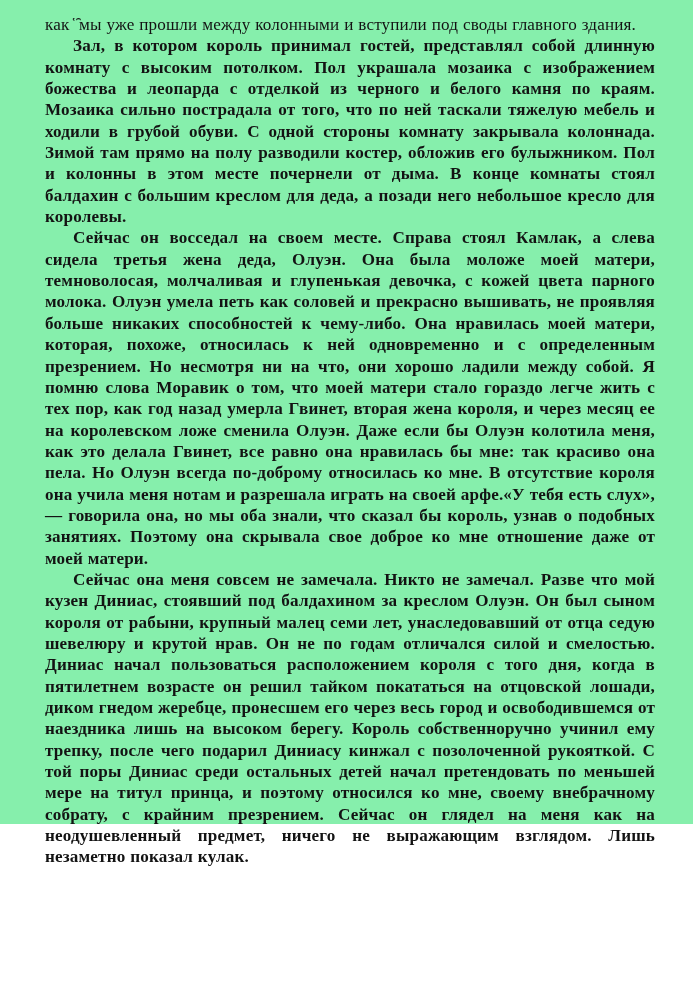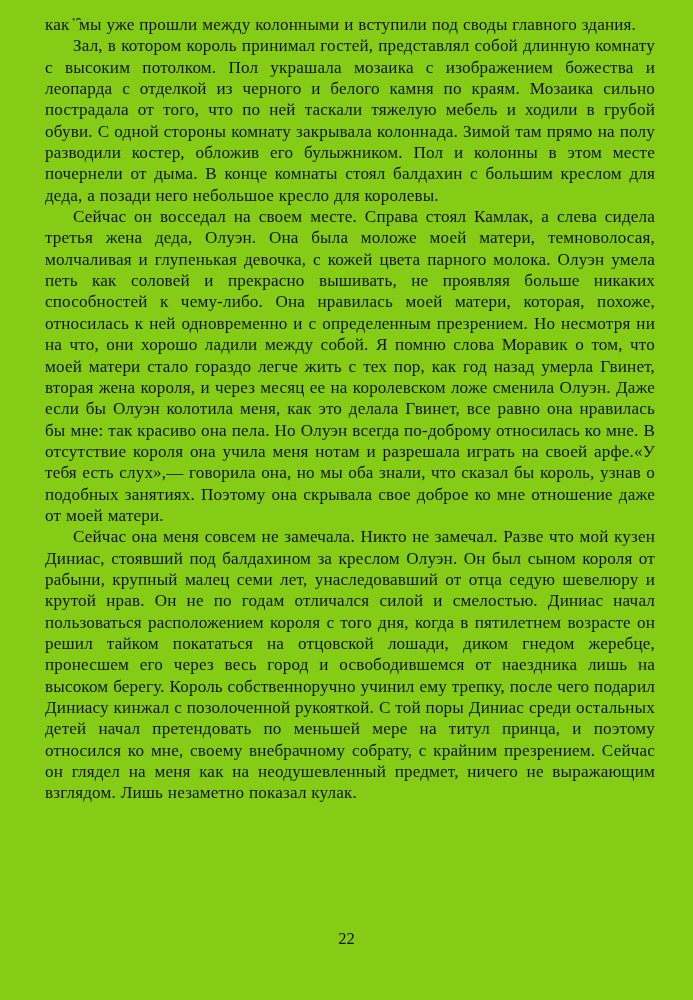--- a/index.html
+++ b/index.html
@@ -16,22 +16,22 @@
     font-family: "Liberation Serif", "DejaVu Serif", serif;
     color: #141414;
     -webkit-font-smoothing: none;
   }
 
   #page {
     position: absolute;
     left: 0;
     top: 0;
     width: 693px;
-    height: 1000px;
-    background: #84cc16;
+    height: 824px;
+    background: #86efac;
   }
 
   #text-column {
     position: absolute;
     left: 45px;
     top: 14px;
     width: 610px;
   }
 
   .para {
@@ -43,20 +43,21 @@
     letter-spacing: 0.01em;
     word-spacing: 0.02em;
     font-weight: 400;
     color: #131313;
     text-indent: 0;
     hyphens: none;
   }
 
   .para.indent {
     text-indent: 28px;
+    font-weight: bold;
   }
 
   
   .para::after {
     content: "";
     display: inline-block;
     width: 100%;
   }
   .para.no-stretch::after {
     content: none;
@@ -86,15 +87,14 @@
 
     <p class="para indent no-stretch">Зал, в котором король принимал гостей, представлял собой длинную комнату с высоким потолком. Пол украшала мозаика с изображением божества и леопарда с отделкой из черного и белого камня по краям. Мозаика сильно пострадала от того, что по ней таскали тяжелую мебель и ходили в грубой обуви. С одной стороны комнату закрывала колоннада. Зимой там прямо на полу разводили костер, обложив его булыжником. Пол и колонны в этом месте почернели от дыма. В конце комнаты стоял балдахин с большим креслом для деда, а позади него небольшое кресло для королевы.</p>
 
     <p class="para indent no-stretch">Сейчас он восседал на своем месте. Справа стоял Камлак, а слева сидела третья жена деда, Олуэн. Она была моложе моей матери, темноволосая, молчаливая и глупенькая девочка, с кожей цвета парного молока. Олуэн умела петь как соловей и прекрасно вышивать, не проявляя больше никаких способностей к чему-либо. Она нравилась моей матери, которая, похоже, относилась к ней одновременно и с определенным презрением. Но несмотря ни на что, они хорошо ладили между собой. Я помню слова Моравик о том, что моей матери стало гораздо легче жить с тех пор, как год назад умерла Гвинет, вторая жена короля, и через месяц ее на королевском ложе сменила Олуэн. Даже если бы Олуэн колотила меня, как это делала Гвинет, все равно она нравилась бы мне: так красиво она пела. Но Олуэн всегда по-доброму относилась ко мне. В отсутствие короля она учила меня нотам и разрешала играть на своей арфе.«У тебя есть слух»,— говорила она, но мы оба знали, что сказал бы король, узнав о подобных занятиях. Поэтому она скрывала свое доброе ко мне отношение даже от моей матери.</p>
 
     <p class="para indent no-stretch">Сейчас она меня совсем не замечала. Никто не замечал. Разве что мой кузен Диниас, стоявший под балдахином за креслом Олуэн. Он был сыном короля от рабыни, крупный малец семи лет, унаследовавший от отца седую шевелюру и крутой нрав. Он не по годам отличался силой и смелостью. Диниас начал пользоваться расположением короля с того дня, когда в пятилетнем возрасте он решил тайком покататься на отцовской лошади, диком гнедом жеребце, пронесшем его через весь город и освободившемся от наездника лишь на высоком берегу. Король собственноручно учинил ему трепку, после чего подарил Диниасу кинжал с позолоченной рукояткой. С той поры Диниас среди остальных детей начал претендовать по меньшей мере на титул принца, и поэтому относился ко мне, своему внебрачному собрату, с крайним презрением. Сейчас он глядел на меня как на неодушевленный предмет, ничего не выражающим взглядом. Лишь незаметно показал кулак.</p>
 
 
   </div>
 
-  <div id="page-number">22</div>
 
 </div>
 
 </body></html>

